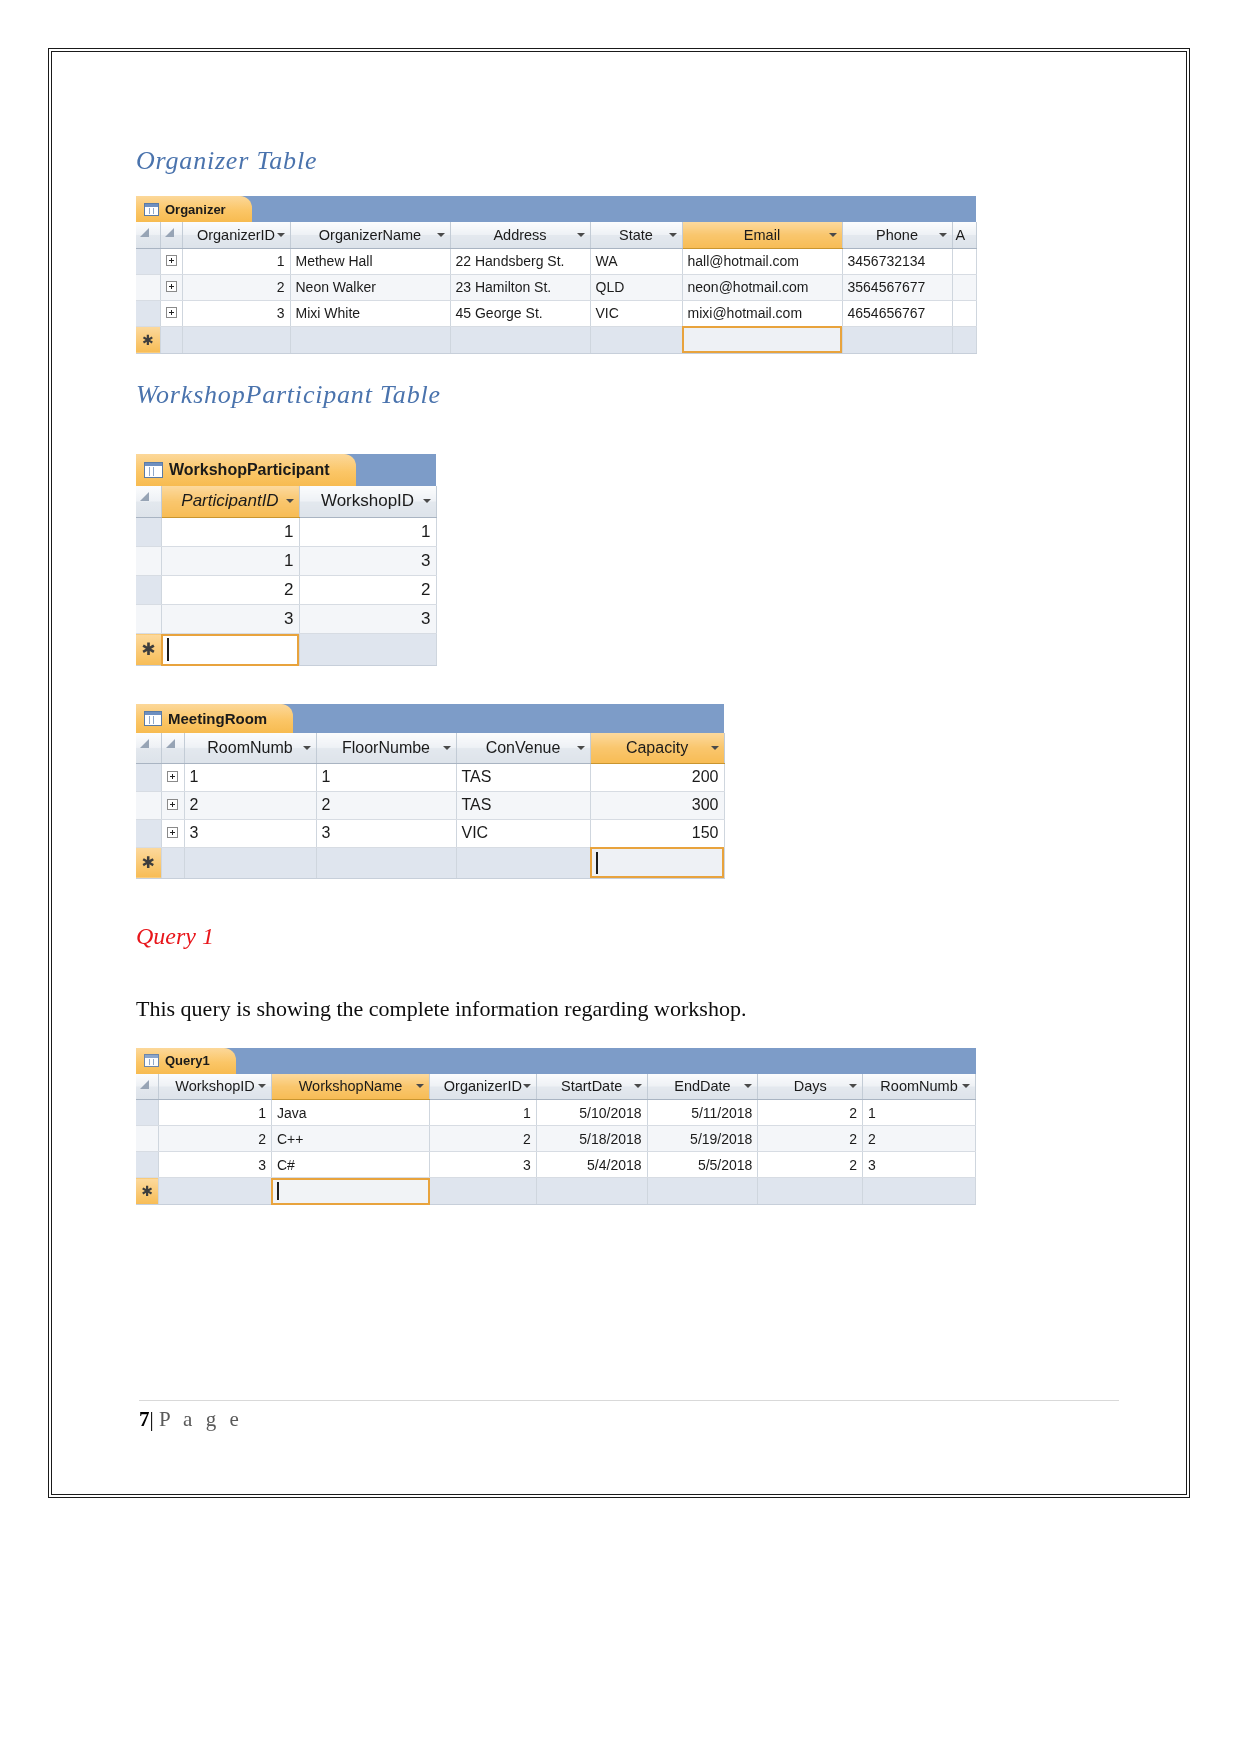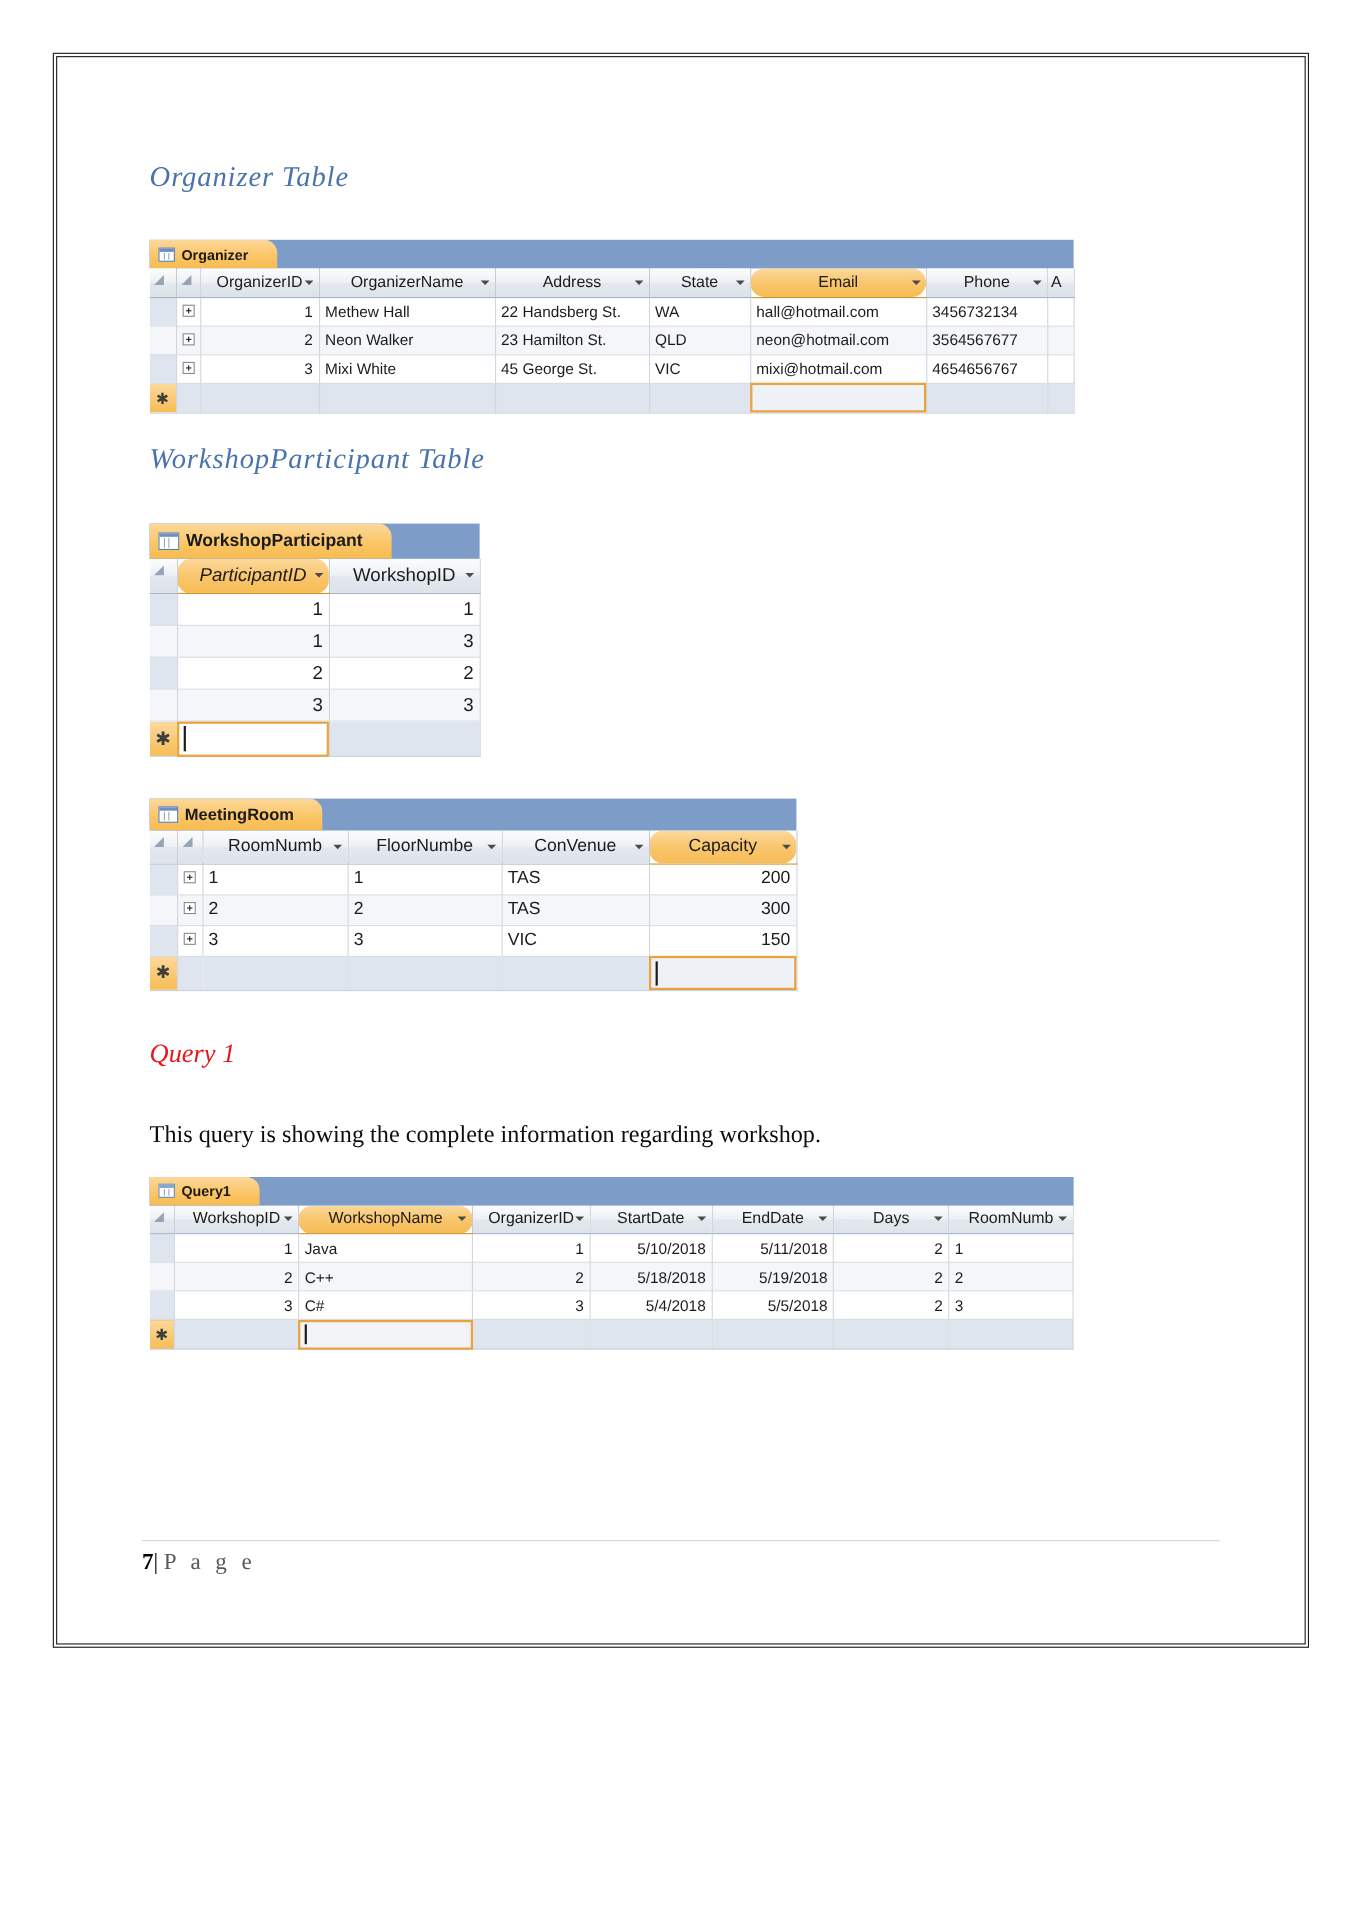--- a/index.html
+++ b/index.html
@@ -143,21 +143,20 @@
     border-bottom: 1px solid #a9b4c2;
     border-right: 1px solid #c3ccd6;
     text-align: center;
     color: #1b1b1b;
     position: relative;
     font-size: 14.5px;
   }
   table.ds-grid thead th.sel {
     background: linear-gradient(to bottom,#fcd99d 0%,#f9c66d 50%,#f7bc55 100%);
     border-bottom: 1px solid #c9952f;
-    border-radius: 13px;
   }
   th .arrow {
     position: absolute;
     right: 5px; top: 50%;
     margin-top: -2px;
     width: 0; height: 0;
     border-left: 4px solid transparent;
     border-right: 4px solid transparent;
     border-top: 4px solid #4a4a4a;
   }
@@ -223,21 +222,21 @@
     position: relative;
   }
   td.focusbox.caret::before {
     content: "";
     position: absolute; left: 5px; top: 4px; bottom: 4px; width: 2px; background: #1b1b1b;
   }
 
   
   .footer {
     position: absolute;
-    left: 77px; bottom: 62px;
+    left: 87px; bottom: 62px;
     width: 980px;
   }
   .footer-rule {
     border-top: 1px solid #d9d9d9;
     width: 100%;
     margin-bottom: 6px;
   }
   .footer-text {
     font-family: "Liberation Serif", "DejaVu Serif", serif;
     font-size: 21px;
@@ -253,21 +252,21 @@
 </head>
 <body>
 
 <div class="page-frame">
 <div class="page-frame-inner">
 
   <div class="page-content">
 
     <h2 class="table-heading" style="margin-top:34px;">Organizer Table</h2>
 
-    <div class="ds" style="margin-top:42px; width:840px;">
+    <div class="ds" style="margin-top:20px; width:840px;">
       <div class="ds-titlebar">
         <div class="ds-tab">
           <span class="tab-icon"></span>
           <span>Organizer</span>
         </div>
       </div>
       <table class="ds-grid" style="width:840px;">
         <colgroup>
           <col style="width:24px">
               <col style="width:22px">

